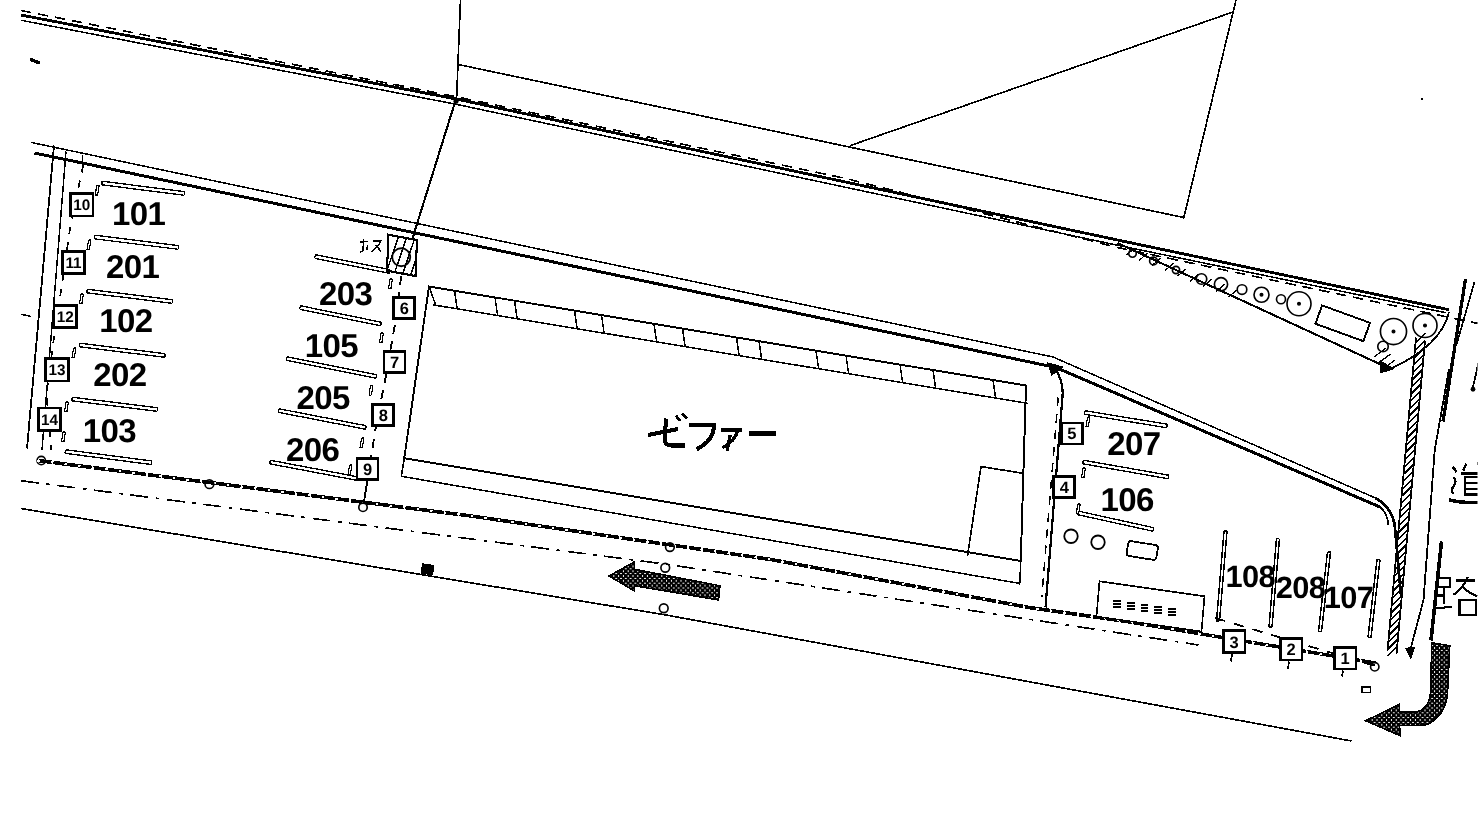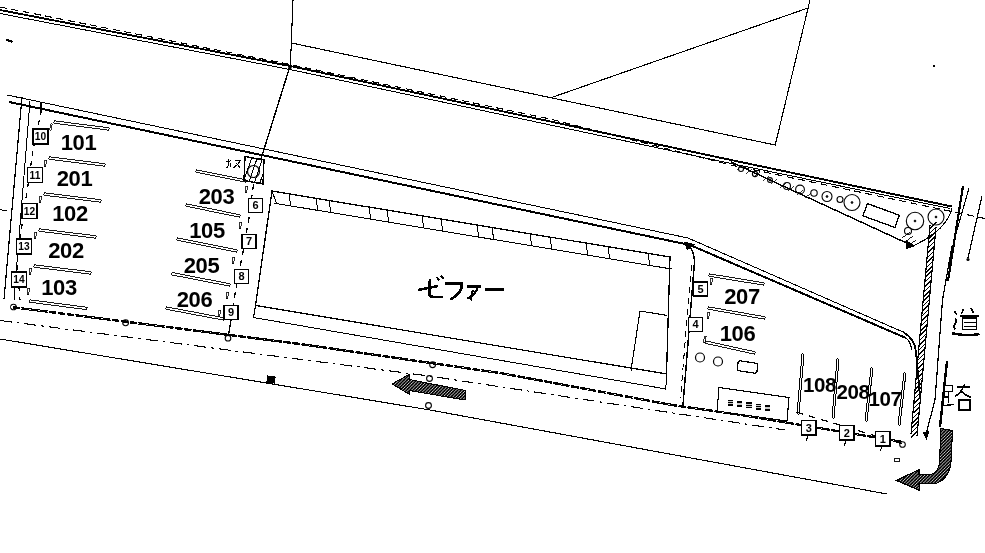--- a/index.html
+++ b/index.html
@@ -1,16 +1,16 @@
 <!DOCTYPE html>
 <html><head>
 <meta charset="utf-8">
 <style>
 html,body{margin:0;padding:0;background:#fff;}
-#plan{position:relative;width:861px;height:553px;}
+#plan{position:relative;width:861px;height:553px;padding-left:14px;}
 </style>
 </head>
 <body>
 
 <div id="plan">
 <svg width="985" height="553" viewBox="0 0 985 553" shape-rendering="crispEdges">
 <defs>
 <pattern id="xh" width="3.2" height="3.2" patternUnits="userSpaceOnUse">
 <rect width="3.2" height="3.2" fill="#fff"></rect>
 <path d="M0,3.2 L3.2,0 M-0.8,0.8 L0.8,-0.8 M2.4,4 L4,2.4" stroke="#000" stroke-width="1.2"></path>

